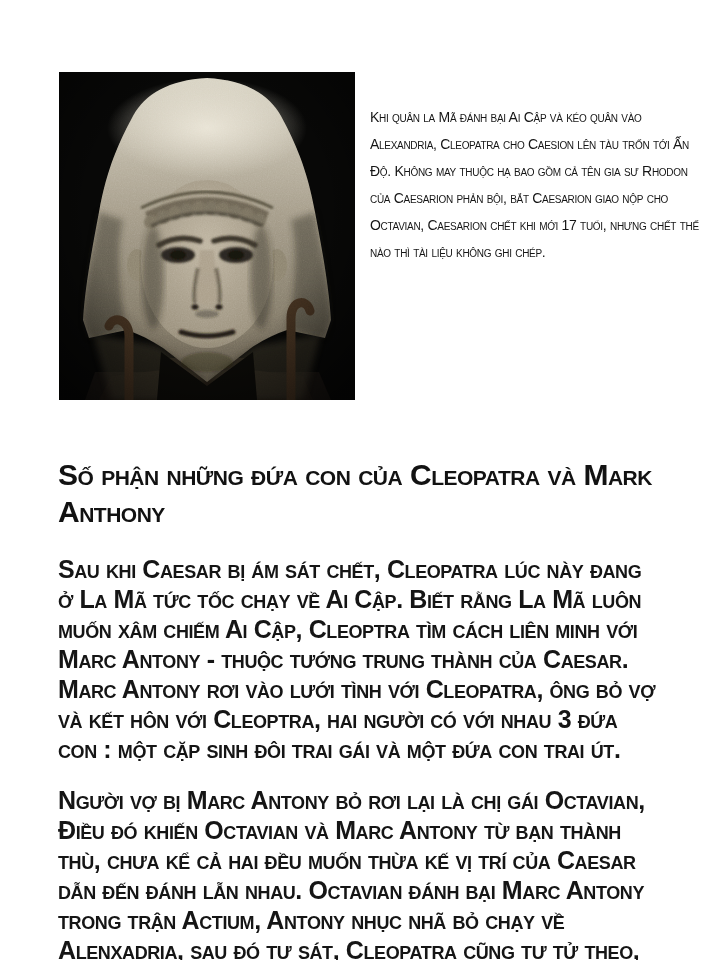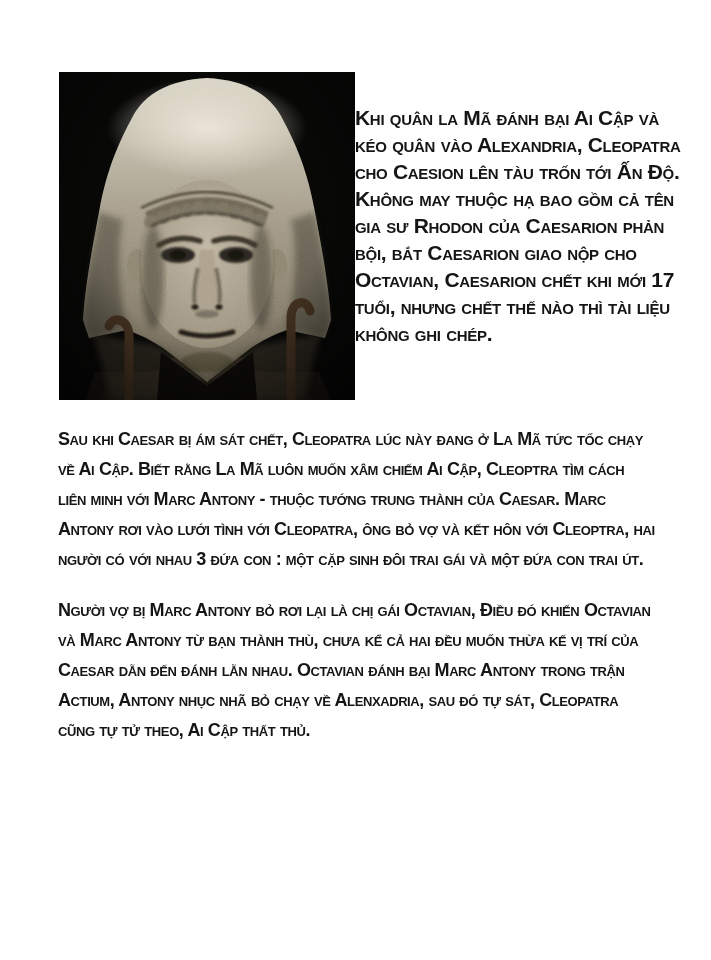--- a/index.html
+++ b/index.html
@@ -11,33 +11,33 @@
     overflow:hidden;
   }
   .page{position:relative;width:711px;height:960px;background:#ffffff;}
   .top-row{display:flex;align-items:flex-start;margin:72px 0 0 59px;}
   .figure{
     width:296px;height:328px;flex:0 0 auto;
     background:#070706;line-height:0;
   }
   .figure svg{display:block;}
   .side-text{
-    width:340px;margin-left:0;padding-top:32px;
-    font-size:21px;font-weight:bold;font-variant:small-caps;
+    width:340px;margin-left:15px;padding-top:32px;
+    font-size:14px;font-weight:normal;font-variant:small-caps;
     line-height:27px;letter-spacing:-0.3px;
   }
   .heading{
     margin:56px 30px 0 58px;max-width:630px;
     font-size:30px;font-weight:bold;font-variant:small-caps;
     line-height:37px;letter-spacing:-0.5px;
     color:#121212;
   }
   .body-par{
     margin:24px 55px 0 58px;max-width:650px;
-    font-size:18px;font-weight:bold;font-variant:small-caps;
+    font-size:25px;font-weight:bold;font-variant:small-caps;
     line-height:30px;letter-spacing:-0.4px;
   }
   .body-par + .body-par{margin-top:21px;}
 </style>
 </head>
 <body>
 
 <div class="page">
 
   <div class="top-row">
@@ -139,18 +139,19 @@
         <path d="M232,328 L232,246 C232,228 248,226 251,239" stroke="#3f2e1e" stroke-width="9" stroke-linecap="round" fill="none"></path>
 
         <rect x="0" y="0" width="296" height="328" filter="url(#grain)" opacity="0.22" style="mix-blend-mode:overlay"></rect>
         <rect x="0" y="0" width="296" height="328" fill="url(#vig)"></rect>
       </svg>
     </div>
 
     <div class="side-text">Khi quân la Mã đánh bại Ai Cập và kéo quân vào Alexandria, Cleopatra cho Caesion lên tàu trốn tới Ấn Độ. Không may thuộc hạ bao gồm cả tên gia sư Rhodon của Caesarion phản bội, bắt Caesarion giao nộp cho Octavian, Caesarion chết khi mới 17 tuổi, nhưng chết thế nào thì tài liệu không ghi chép.</div>
   </div>
 
+  <div class="heading">Số phận những đứa con của Cleopatra và Mark Anthony</div>
 
   <div class="body-par">Sau khi Caesar bị ám sát chết, Cleopatra lúc này đang ở La Mã tức tốc chạy về Ai Cập. Biết rằng La Mã luôn muốn xâm chiếm Ai Cập, Cleoptra tìm cách liên minh với Marc Antony - thuộc tướng trung thành của Caesar. Marc Antony rơi vào lưới tình với Cleopatra, ông bỏ vợ và kết hôn với Cleoptra, hai người có với nhau 3 đứa con : một cặp sinh đôi trai gái và một đứa con trai út.</div>
 
   <div class="body-par">Người vợ bị Marc Antony bỏ rơi lại là chị gái Octavian, Điều đó khiến Octavian và Marc Antony từ bạn thành thù, chưa kể cả hai đều muốn thừa kế vị trí của Caesar dẫn đến đánh lẫn nhau. Octavian đánh bại Marc Antony trong trận Actium, Antony nhục nhã bỏ chạy về Alenxadria, sau đó tự sát, Cleopatra cũng tự tử theo, Ai Cập thất thủ.</div>
 
 </div>
 
 </body></html>

